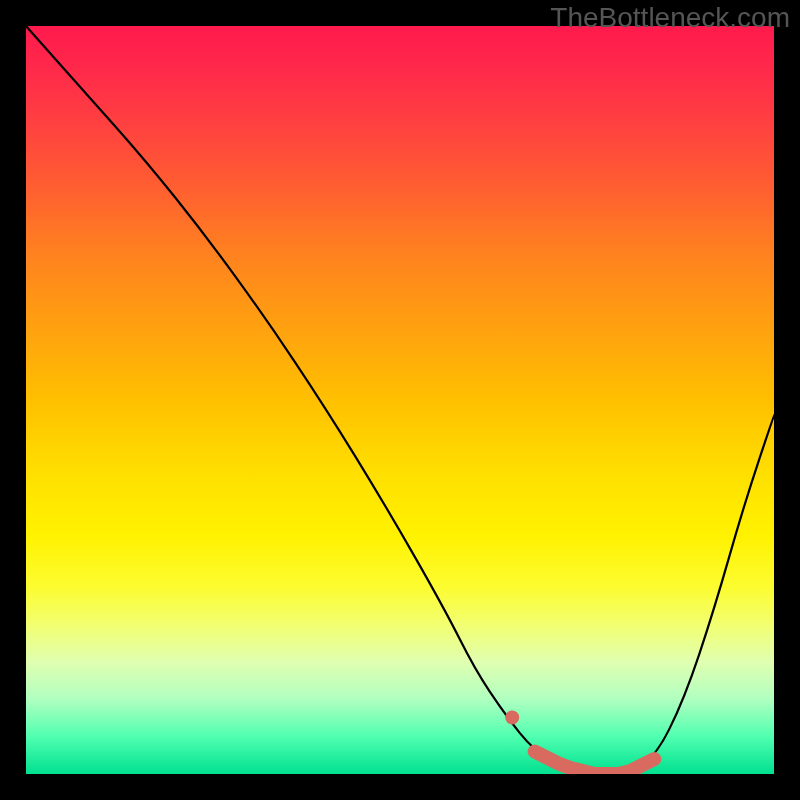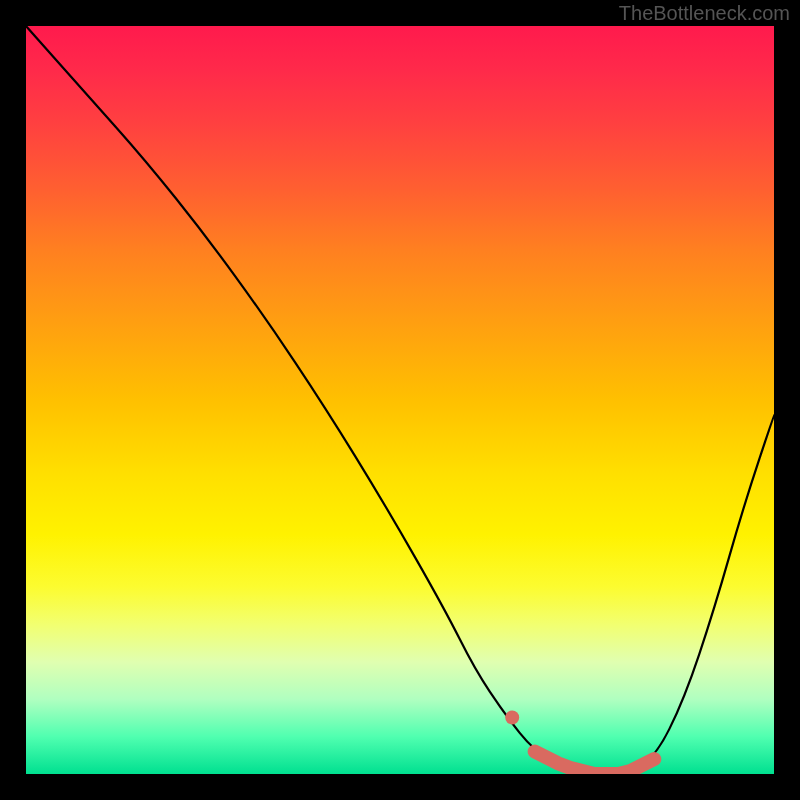--- a/index.html
+++ b/index.html
@@ -9,21 +9,21 @@
     background: #000;
     position: relative;
     font-family: Arial, sans-serif;
     overflow: hidden;
   }
   .watermark {
     position: absolute;
     top: 2px;
     right: 10px;
     color: #555;
-    font-size: 20px;
+    font-size: 28px;
     font-weight: 500;
     z-index: 10;
   }
   .plot-area {
     position: absolute;
     left: 26px;
     top: 26px;
     width: 748px;
     height: 748px;
     background: linear-gradient(to bottom,

